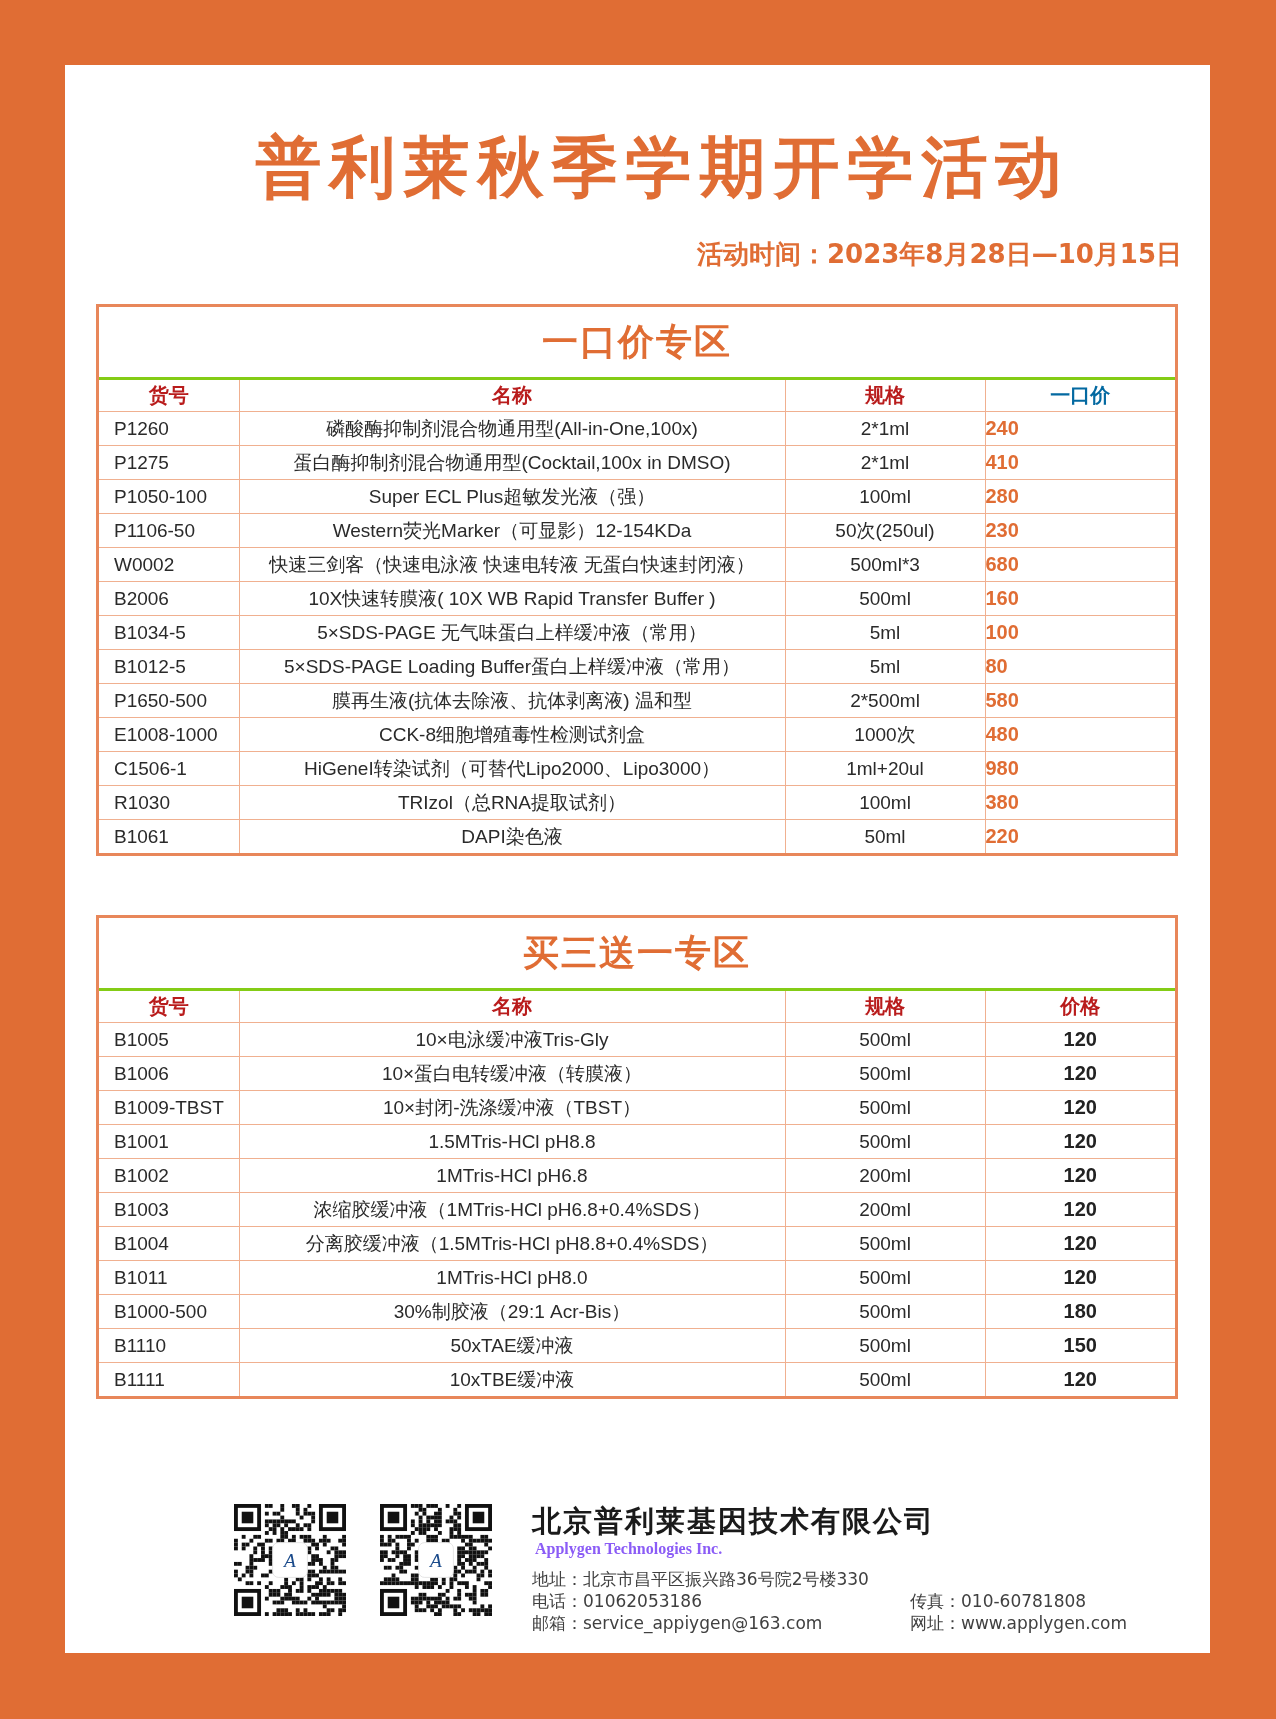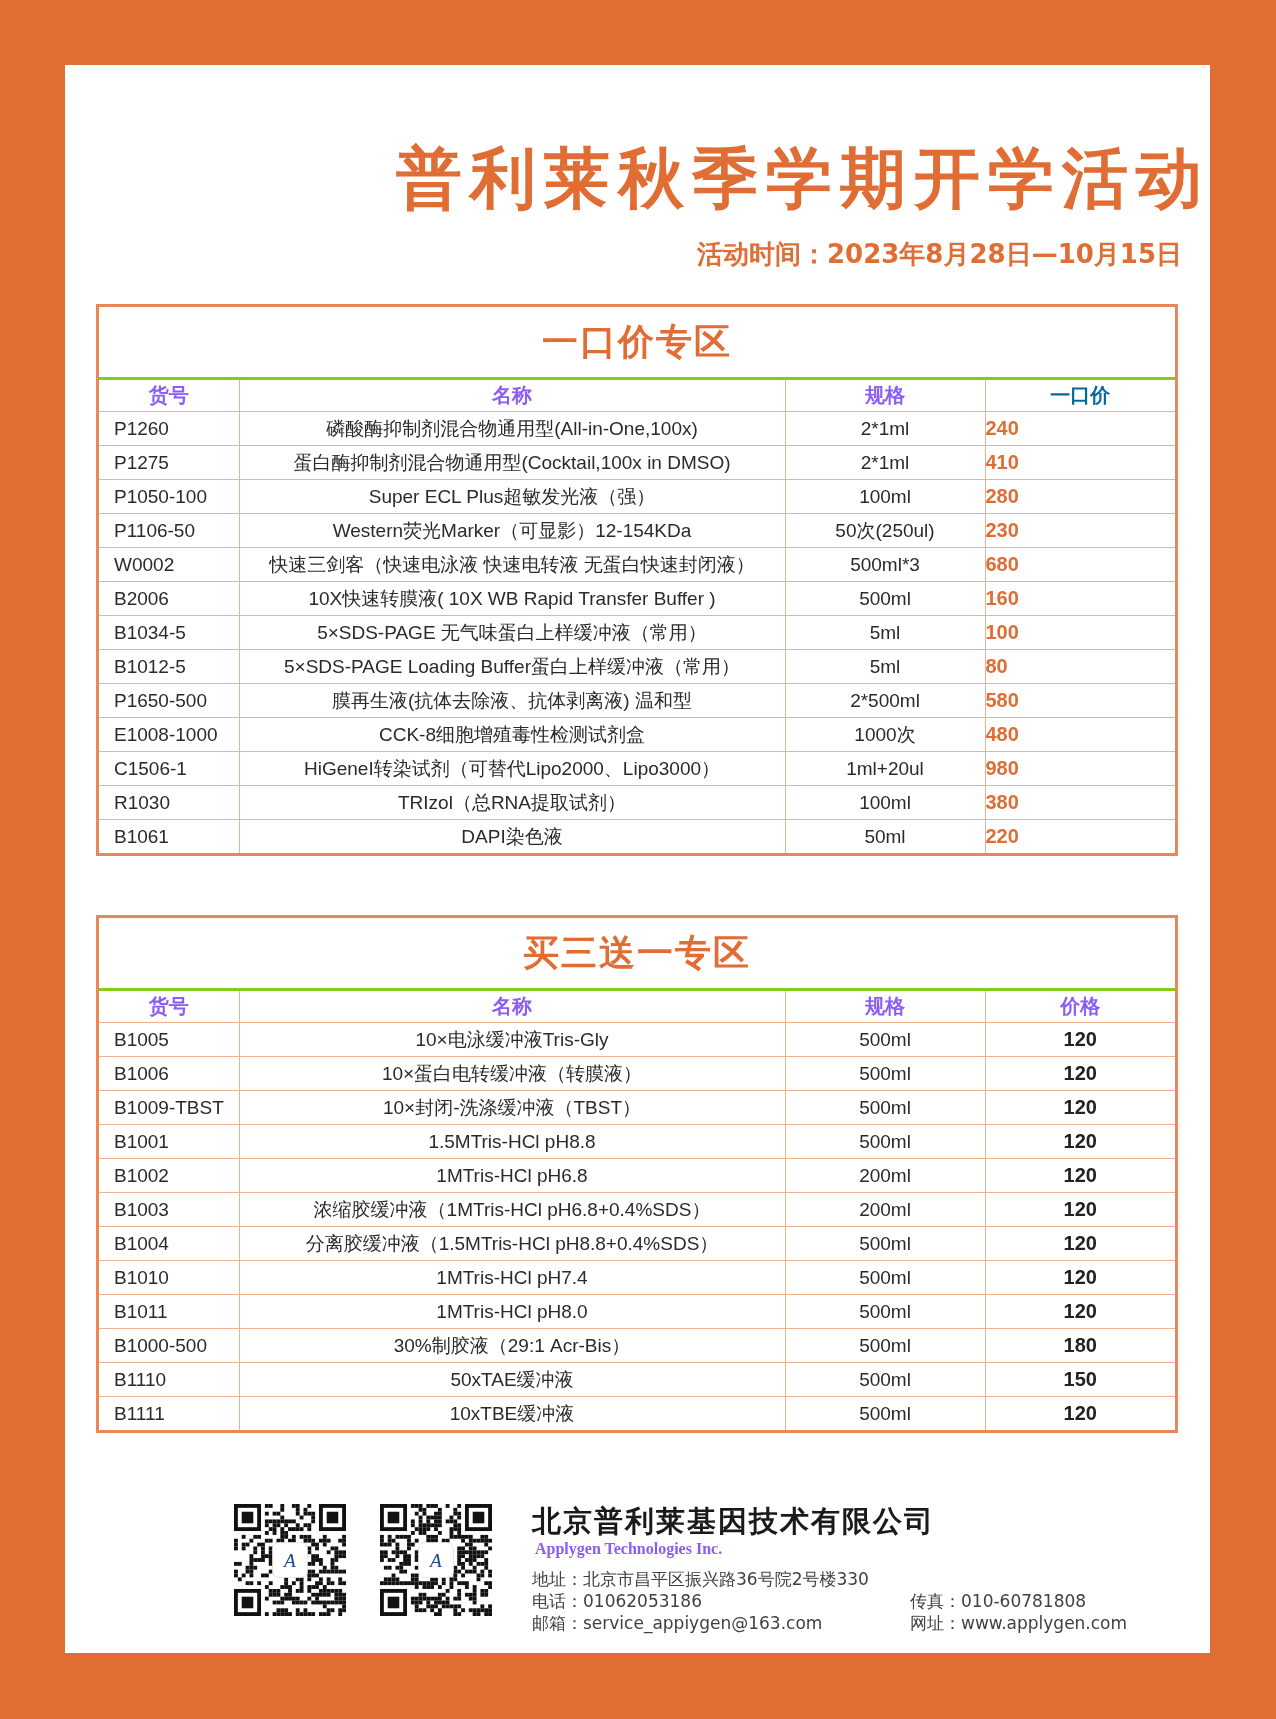--- a/index.html
+++ b/index.html
@@ -7,23 +7,24 @@
     width: 1276px; height: 1719px; position: relative; overflow: hidden;
     background: #e06d34;
     font-family: "Liberation Sans", "DejaVu Sans", sans-serif;
     color: #2a2a2a;
   }
   .page {
     position: absolute; left: 65px; top: 65px; width: 1145px; height: 1588px;
     background: #ffffff;
   }
   .main-title {
-    position: absolute; left: 0; width: 100%; top: 69px; text-align: right;
+    position: absolute; left: 0; width: 100%; top: 58px; text-align: center;
     font-size: 66px; font-weight: bold; color: #e06d34; letter-spacing: 8px;
     font-family: "DejaVu Sans", sans-serif;
+    padding-left: 25px;
   }
   .date-line {
     position: absolute; right: 28px; top: 172px;
     font-size: 26px; font-weight: bold; color: #e06d34;
     font-family: "DejaVu Sans", sans-serif;
   }
   .tbl {
     position: absolute; left: 31px; width: 1082px;
     border: 3px solid #e8875a; box-sizing: border-box;
   }
@@ -33,21 +34,21 @@
     font-family: "DejaVu Sans", sans-serif; letter-spacing: 2px;
     border-bottom: 3px solid #84cc16;
   }
   table { border-collapse: collapse; width: 100%; table-layout: fixed; }
   th, td {
     border-right: 1.5px solid #f0b090; border-bottom: 1.5px solid #f0b090;
     padding: 0; height: 33px; font-size: 19px; white-space: nowrap; overflow: hidden;
   }
   tr > :last-child { border-right: none; }
   tbody tr:last-child td { border-bottom: none; }
-  th { font-weight: bold; font-size: 20px; color: #8b5cf6; font-family: "DejaVu Sans", sans-serif; height: 31px; }
+  th { font-weight: bold; font-size: 20px; color: #b91c1c; font-family: "DejaVu Sans", sans-serif; height: 31px; }
   th.price-head-orange { color: #0369a1; }
   td.code { text-align: left; padding-left: 15px; }
   td.name, td.spec, td.price { text-align: center; }
   td.price-orange { color: #e06d34; font-weight: bold; font-size: 20px; text-align: left; }
   td.price-black { color: #222; font-weight: bold; font-size: 20px; text-align: center; }
   col.c1 { width: 140px; } col.c2 { width: 546px; } col.c3 { width: 200px; } col.c4 { width: auto; }
 
   .footer { position: absolute; left: 0; top: 1437px; width: 100%; height: 140px; }
   .qr { position: absolute; top: 2px; width: 112px; height: 112px; }
   .company-cn {
@@ -217,26 +218,20 @@
           </tr>
           <tr>
             <td class="code">B1003</td>
             <td class="name">浓缩胶缓冲液（1MTris-HCl pH6.8+0.4%SDS）</td>
             <td class="spec">200ml</td>
             <td class="price-black">120</td>
           </tr>
           <tr>
             <td class="code">B1004</td>
             <td class="name">分离胶缓冲液（1.5MTris-HCl pH8.8+0.4%SDS）</td>
-            <td class="spec">500ml</td>
-            <td class="price-black">120</td>
-          </tr>
-          <tr>
-            <td class="code">B1010</td>
-            <td class="name">1MTris-HCl pH7.4</td>
             <td class="spec">500ml</td>
             <td class="price-black">120</td>
           </tr>
           <tr>
             <td class="code">B1011</td>
             <td class="name">1MTris-HCl pH8.0</td>
             <td class="spec">500ml</td>
             <td class="price-black">120</td>
           </tr>
           <tr>

